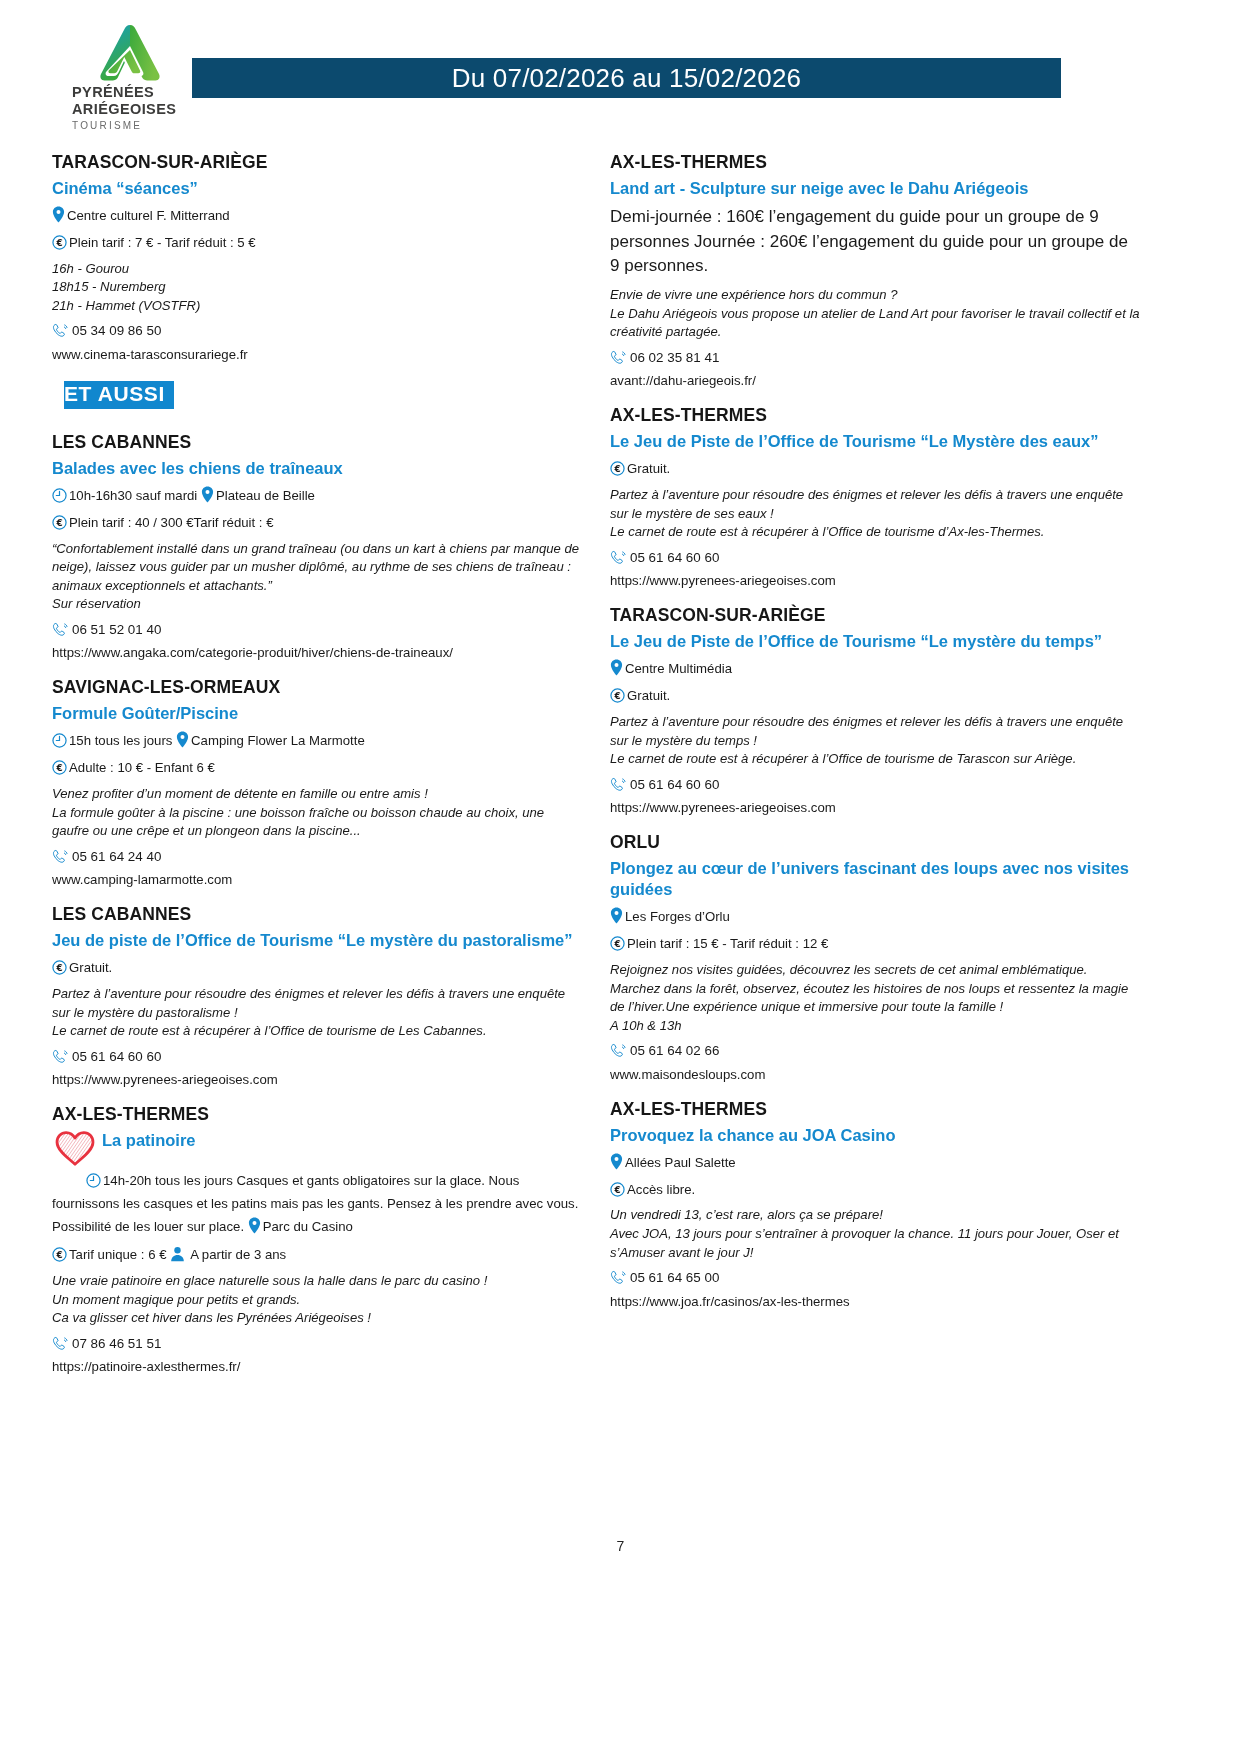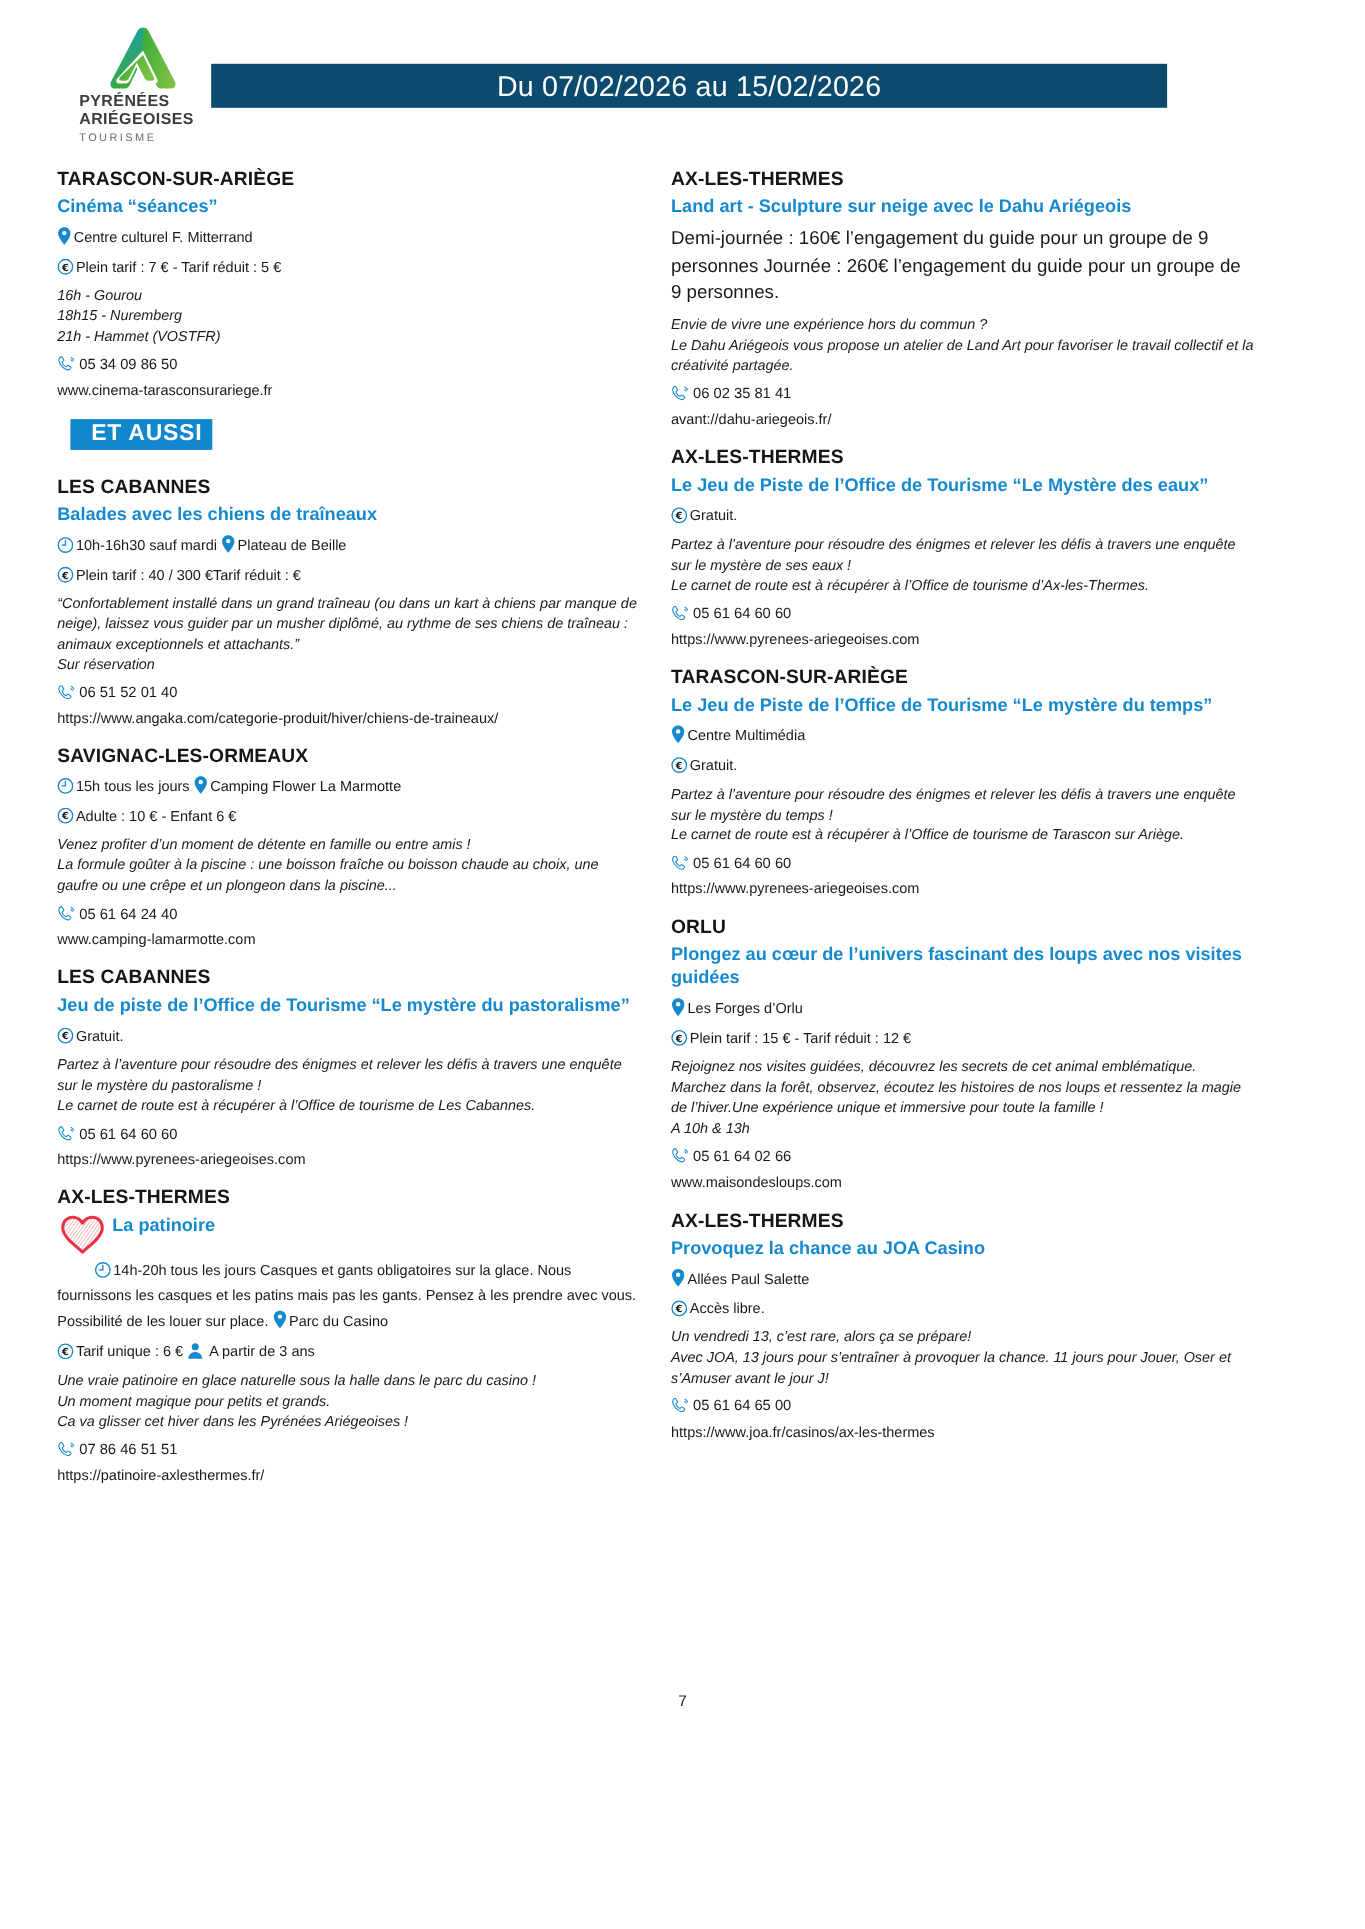--- a/index.html
+++ b/index.html
@@ -120,21 +120,21 @@
   .flow .ico { vertical-align: -3px; margin-right: 2px; }
 
   
   .et-aussi {
     display: inline-block;
     background: #1187ce;
     color: #ffffff;
     font-size: 21px;
     font-weight: 700;
     letter-spacing: .6px;
-    padding: 1px 9px 3px 19px;
+    padding: 1px 9px 3px 0;
     margin: 13px 0 6px 12px;
   }
 
   
   .ico { display: inline-block; }
   svg.ico { vertical-align: -3px; }
 
   .heart { width: 42px; height: 36px; flex: none; }
 
   
@@ -214,20 +214,21 @@
         <div class="desc">“Confortablement installé dans un grand traîneau (ou dans un kart à chiens par manque de neige), laissez vous guider par un musher diplômé, au rythme de ses chiens de traîneau : animaux exceptionnels et attachants.”
 Sur réservation</div>
         <div class="phone"><svg class="ico" width="16" height="16" viewBox="0 0 18 18">
             <path d="M4.2 1.6c-.7 0-1.5.6-2 1.3-.9 1.3-.6 3 .2 4.7 1 2.1 2.7 4.2 4.6 5.6 1.8 1.3 3.8 2.1 5.2 1.5.8-.3 1.6-1.2 1.8-1.9.1-.4 0-.7-.4-1l-2.1-1.4c-.4-.3-.8-.2-1.1.1l-.9 1c-.2.2-.5.3-.8.1-.9-.5-1.8-1.3-2.5-2.2-.6-.8-1-1.5-1.2-2.2-.1-.3 0-.5.3-.7l1.1-.7c.4-.2.5-.6.3-1L5.3 2.2c-.2-.4-.6-.6-1.1-.6z" fill="none" stroke="#1589ce" stroke-width="1.1"></path>
             <path d="M14.3 2.2c1.3.5 2.3 1.6 2.6 2.9" stroke="#1589ce" stroke-width="1.1" fill="none" stroke-linecap="round"></path>
             <path d="M14 4.6c.7.3 1.2.9 1.4 1.6" stroke="#1589ce" stroke-width="1.1" fill="none" stroke-linecap="round"></path>
           </svg><span>06 51 52 01 40</span></div>
         <div class="url">https://www.angaka.com/categorie-produit/hiver/chiens-de-traineaux/</div>
       </div><div class="block">
         <div class="town">SAVIGNAC-LES-ORMEAUX</div>
+        <div class="title">Formule Goûter/Piscine</div>
         <div class="meta"><svg class="ico" width="15" height="15" viewBox="0 0 16 16">
             <circle cx="8" cy="8" r="7" fill="none" stroke="#1589ce" stroke-width="1.3"></circle>
             <path d="M8 3.6V8H4.6" stroke="#1589ce" stroke-width="1.3" fill="none" stroke-linecap="round"></path>
           </svg><span>15h tous les jours</span> <svg class="ico" width="13" height="17" viewBox="0 0 13 17">
             <path d="M6.5 0.6C3.3 0.6 0.9 3 0.9 6.1c0 3.9 4.6 9.4 5.1 10 .3.3.7.3 1 0 .5-.6 5.1-6.1 5.1-10 0-3.1-2.4-5.5-5.6-5.5z" fill="#1589ce"></path>
             <circle cx="6.5" cy="5.9" r="2" fill="#ffffff"></circle>
           </svg><span>Camping Flower La Marmotte</span></div>
         <div class="meta"><svg class="ico" width="15" height="15" viewBox="0 0 16 16">
             <circle cx="8" cy="8" r="7" fill="none" stroke="#1589ce" stroke-width="1.3"></circle>
             <text x="8" y="11.7" font-family="DejaVu Sans, sans-serif" font-size="9.5" font-weight="bold" fill="#1a1a1a" text-anchor="middle">€</text>

